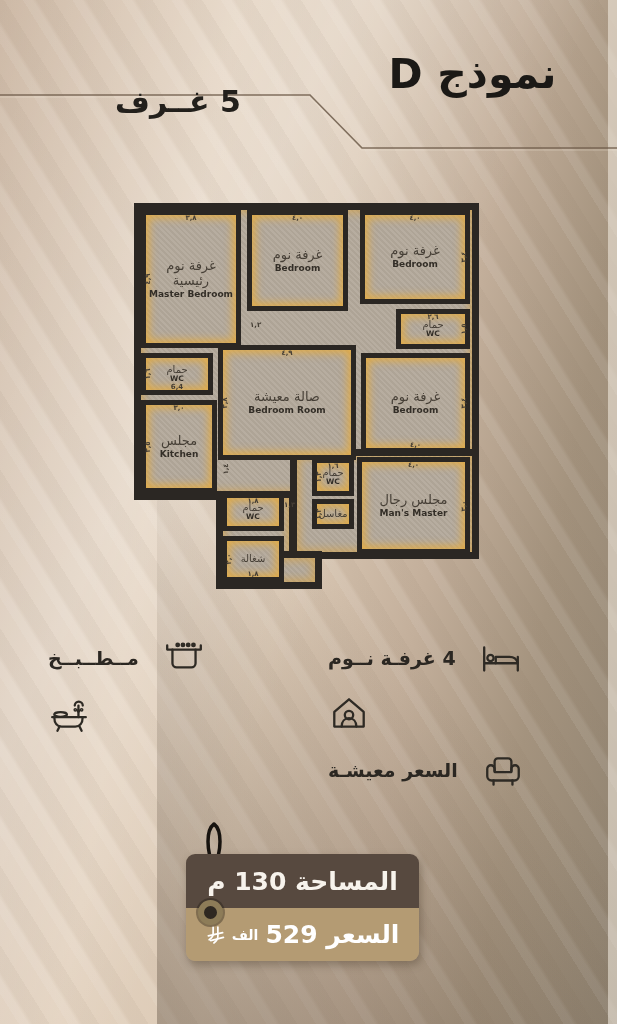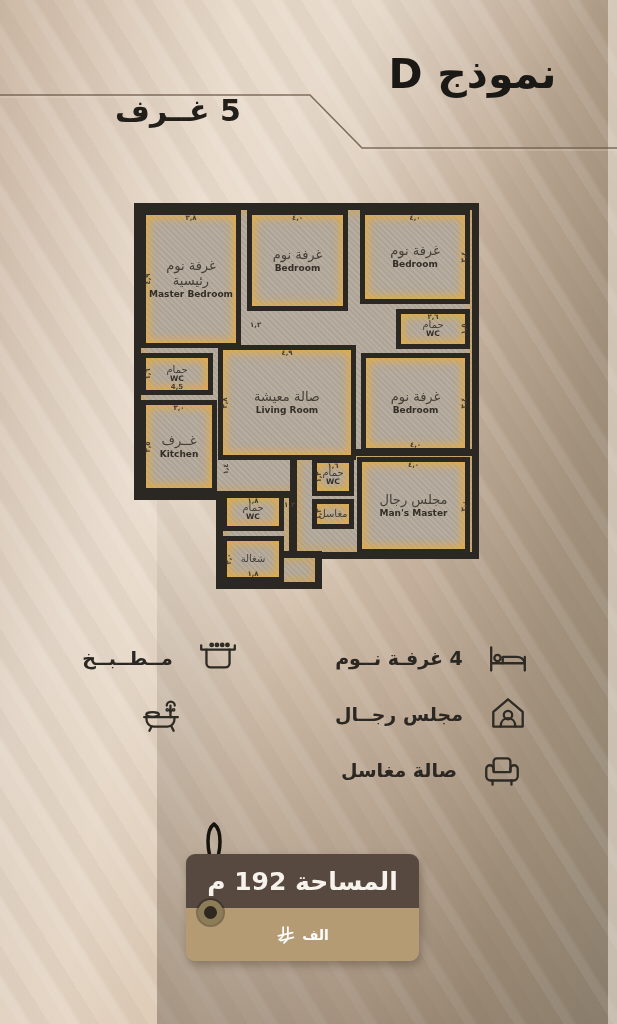--- a/index.html
+++ b/index.html
@@ -11,21 +11,21 @@
   }
   .streaks{position:absolute;inset:0;pointer-events:none;
     background:repeating-linear-gradient(58deg, rgba(255,255,255,0) 0 16px, rgba(255,255,255,.14) 16px 24px, rgba(120,100,78,.10) 28px 42px);
     opacity:.55;}
   .corner-dark{position:absolute;right:0;bottom:0;width:460px;height:540px;pointer-events:none;
     background:linear-gradient(45deg, rgba(82,68,54,.38) 0%, rgba(82,68,54,.15) 35%, rgba(82,68,54,0) 62%);}
   .edge-strip{position:absolute;right:0;top:0;width:9px;height:100%;background:rgba(245,238,228,.55);}
   .deco-svg{position:absolute;left:0;top:0;}
   .title{position:absolute;top:50px;left:360px;width:225px;text-align:center;direction:rtl;
     font-size:41px;font-weight:bold;color:#1b1916;letter-spacing:.5px;}
-  .badge{position:absolute;top:93px;left:88px;width:180px;text-align:center;direction:rtl;
+  .badge{position:absolute;top:84px;left:88px;width:180px;text-align:center;direction:rtl;
     font-size:30px;font-weight:bold;color:#23201c;}
   
   .plan{position:absolute;left:134px;top:203px;width:348px;height:390px;}
   .slab,.room{position:absolute;box-sizing:border-box;background:#b4aa9c;
     background-image:repeating-linear-gradient(45deg, rgba(60,50,40,.05) 0 2px, rgba(255,255,255,.04) 2px 4px);
     border:7px solid #2b2723;}
   .slab{box-shadow:inset 0 0 9px 3px rgba(224,162,50,.55);}
   .room{border-width:5px;box-shadow:inset 0 0 8px 3px rgba(233,172,56,.85);
     display:flex;align-items:center;justify-content:center;text-align:center;}
   .rlabel{direction:rtl;line-height:1.15;}
@@ -39,21 +39,21 @@
   .rdim.b{bottom:-1px;left:50%;transform:translateX(-50%);}
   .rdim.l{left:-4px;top:50%;transform:translateY(-50%) rotate(-90deg);}
   .rdim.r{right:-4px;top:50%;transform:translateY(-50%) rotate(-90deg);}
   .halldim{position:absolute;font-size:7px;font-weight:bold;color:#453e35;}
   .halldim.rot{transform:rotate(-90deg);}
   
   .legend{position:absolute;top:636px;left:0;width:617px;}
   .lcol{position:absolute;top:0;}
   .lcol.left{left:48px;width:225px;}
   .lcol.right{left:328px;width:208px;}
-  .litem{display:flex;align-items:center;justify-content:center;gap:24px;height:44px;margin-bottom:12px;}
+  .litem{display:flex;align-items:center;justify-content:flex-start;gap:24px;height:44px;margin-bottom:12px;}
   .litem .ltext{direction:rtl;font-size:19px;font-weight:bold;color:#2b2722;letter-spacing:.5px;}
   .licon{width:42px;height:42px;flex:0 0 42px;}
   .licon svg{width:100%;height:100%;stroke:#2e2a24;stroke-width:2.2;fill:none;stroke-linecap:round;stroke-linejoin:round;}
   
   .tag{position:absolute;left:186px;top:820px;width:233px;}
   .tag-string{position:absolute;left:14px;top:0;}
   .tag-body{position:absolute;left:0;top:34px;width:233px;border-radius:9px;overflow:hidden;
     box-shadow:2px 4px 8px rgba(60,45,30,.35);}
   .tag-top{background:#57493f;height:54px;display:flex;align-items:center;justify-content:center;
     direction:rtl;color:#f7f3ec;font-size:25px;font-weight:bold;}
@@ -107,42 +107,42 @@
       <span class="rdim t">٤,٠</span>
       <span class="rdim r">٣,٤</span>
       <div class="rlabel">
           <div class="ar">غرفة نوم</div>
         <div class="en">Bedroom</div>
         </div>
     </div>
 
     <div class="room small" style="left:7px;top:150px;width:72px;height:42px;">
       <span class="rdim l">١,٦</span>
-      <span class="rdim b">4,5</span>
+      <span class="rdim b">6,4</span>
       <div class="rlabel">
           <div class="ar">حمام</div>
         <div class="en">WC</div>
         </div>
     </div>
 
     <div class="room" style="left:7px;top:197px;width:76px;height:93px;">
       <span class="rdim t">٣,٠</span>
       <span class="rdim l">٣,٥</span>
       <div class="rlabel">
-          <div class="ar">غــرف</div>
+          <div class="ar">مجلس</div>
         <div class="en">Kitchen</div>
         </div>
     </div>
 
     <div class="room" style="left:84px;top:142px;width:138px;height:115px;">
       <span class="rdim t">٤,٩</span>
       <span class="rdim l">٣,٨</span>
       <div class="rlabel">
           <div class="ar">صالة معيشة</div>
-        <div class="en">Living Room</div>
+        <div class="en">Bedroom Room</div>
         </div>
     </div>
 
     <div class="room small" style="left:262px;top:106px;width:74px;height:40px;">
       <span class="rdim t">٢,٦</span>
       <span class="rdim r">١,٥</span>
       <div class="rlabel">
           <div class="ar">حمام</div>
         <div class="en">WC</div>
         </div>
@@ -238,51 +238,51 @@
         <span class="ltext">4 غرفـة نــوم</span>
         <span class="licon">
           <svg viewBox="0 0 40 40">
             <path d="M4 10 v22 M4 25 h32 M36 19 v13"></path>
             <circle cx="10" cy="20" r="3"></circle>
             <path d="M15 25 v-6 h13 c4 0 7 2 8 6"></path>
           </svg>
         </span>
       </div>
       <div class="litem">
-        <span class="ltext">مجلس رجــال</span>
         <span class="licon">
           <svg viewBox="0 0 40 40">
             <path d="M6 18 L20 6 L34 18 V32 H6 Z"></path>
             <circle cx="20" cy="21" r="4"></circle>
             <path d="M13 32 c0 -5 3 -8 7 -8 s7 3 7 8"></path>
           </svg>
         </span>
       </div>
       <div class="litem">
-        <span class="ltext">صالة مغاسل</span>
+        <span class="ltext">السعر معيشـة</span>
         <span class="licon">
           <svg viewBox="0 0 40 40">
             <path d="M12 21 v-9 a3 3 0 0 1 3 -3 h10 a3 3 0 0 1 3 3 v9"></path>
             <path d="M12 19 a3.5 3.5 0 0 0 -7 0 v7 a4 4 0 0 0 4 4 h22 a4 4 0 0 0 4 -4 v-7 a3.5 3.5 0 0 0 -7 0 v3 h-16 z"></path>
             <path d="M11 30 v4 M29 30 v4"></path>
           </svg>
         </span>
       </div>
     </div>
   </div>
 
   <div class="tag">
     <svg class="tag-string" width="28" height="52">
       <path d="M14 4 C6 10 6 30 14 48 C22 30 22 10 14 4 Z" stroke="#17130f" stroke-width="3.5" fill="none" stroke-linejoin="round"></path>
     </svg>
     <div class="tag-body">
       <div class="tag-top">
-        <span>المساحة 192 م</span>
+        <span>المساحة 130 م</span>
       </div>
       <div class="tag-bottom">
+        <span class="price">السعر 529</span>
         <span class="unit">الف</span>
         <svg width="19" height="20" viewBox="0 0 24 24">
           <g stroke="#ffffff" stroke-width="2.2" fill="none" stroke-linecap="round">
             <path d="M9 2 v8 c0 4 -2 6 -5 8"></path>
             <path d="M15 2 v12 c0 4 -2 6 -5 8"></path>
             <path d="M3 13 l18 -4"></path>
             <path d="M6 19 l16 -4"></path>
           </g>
         </svg>
       </div>

